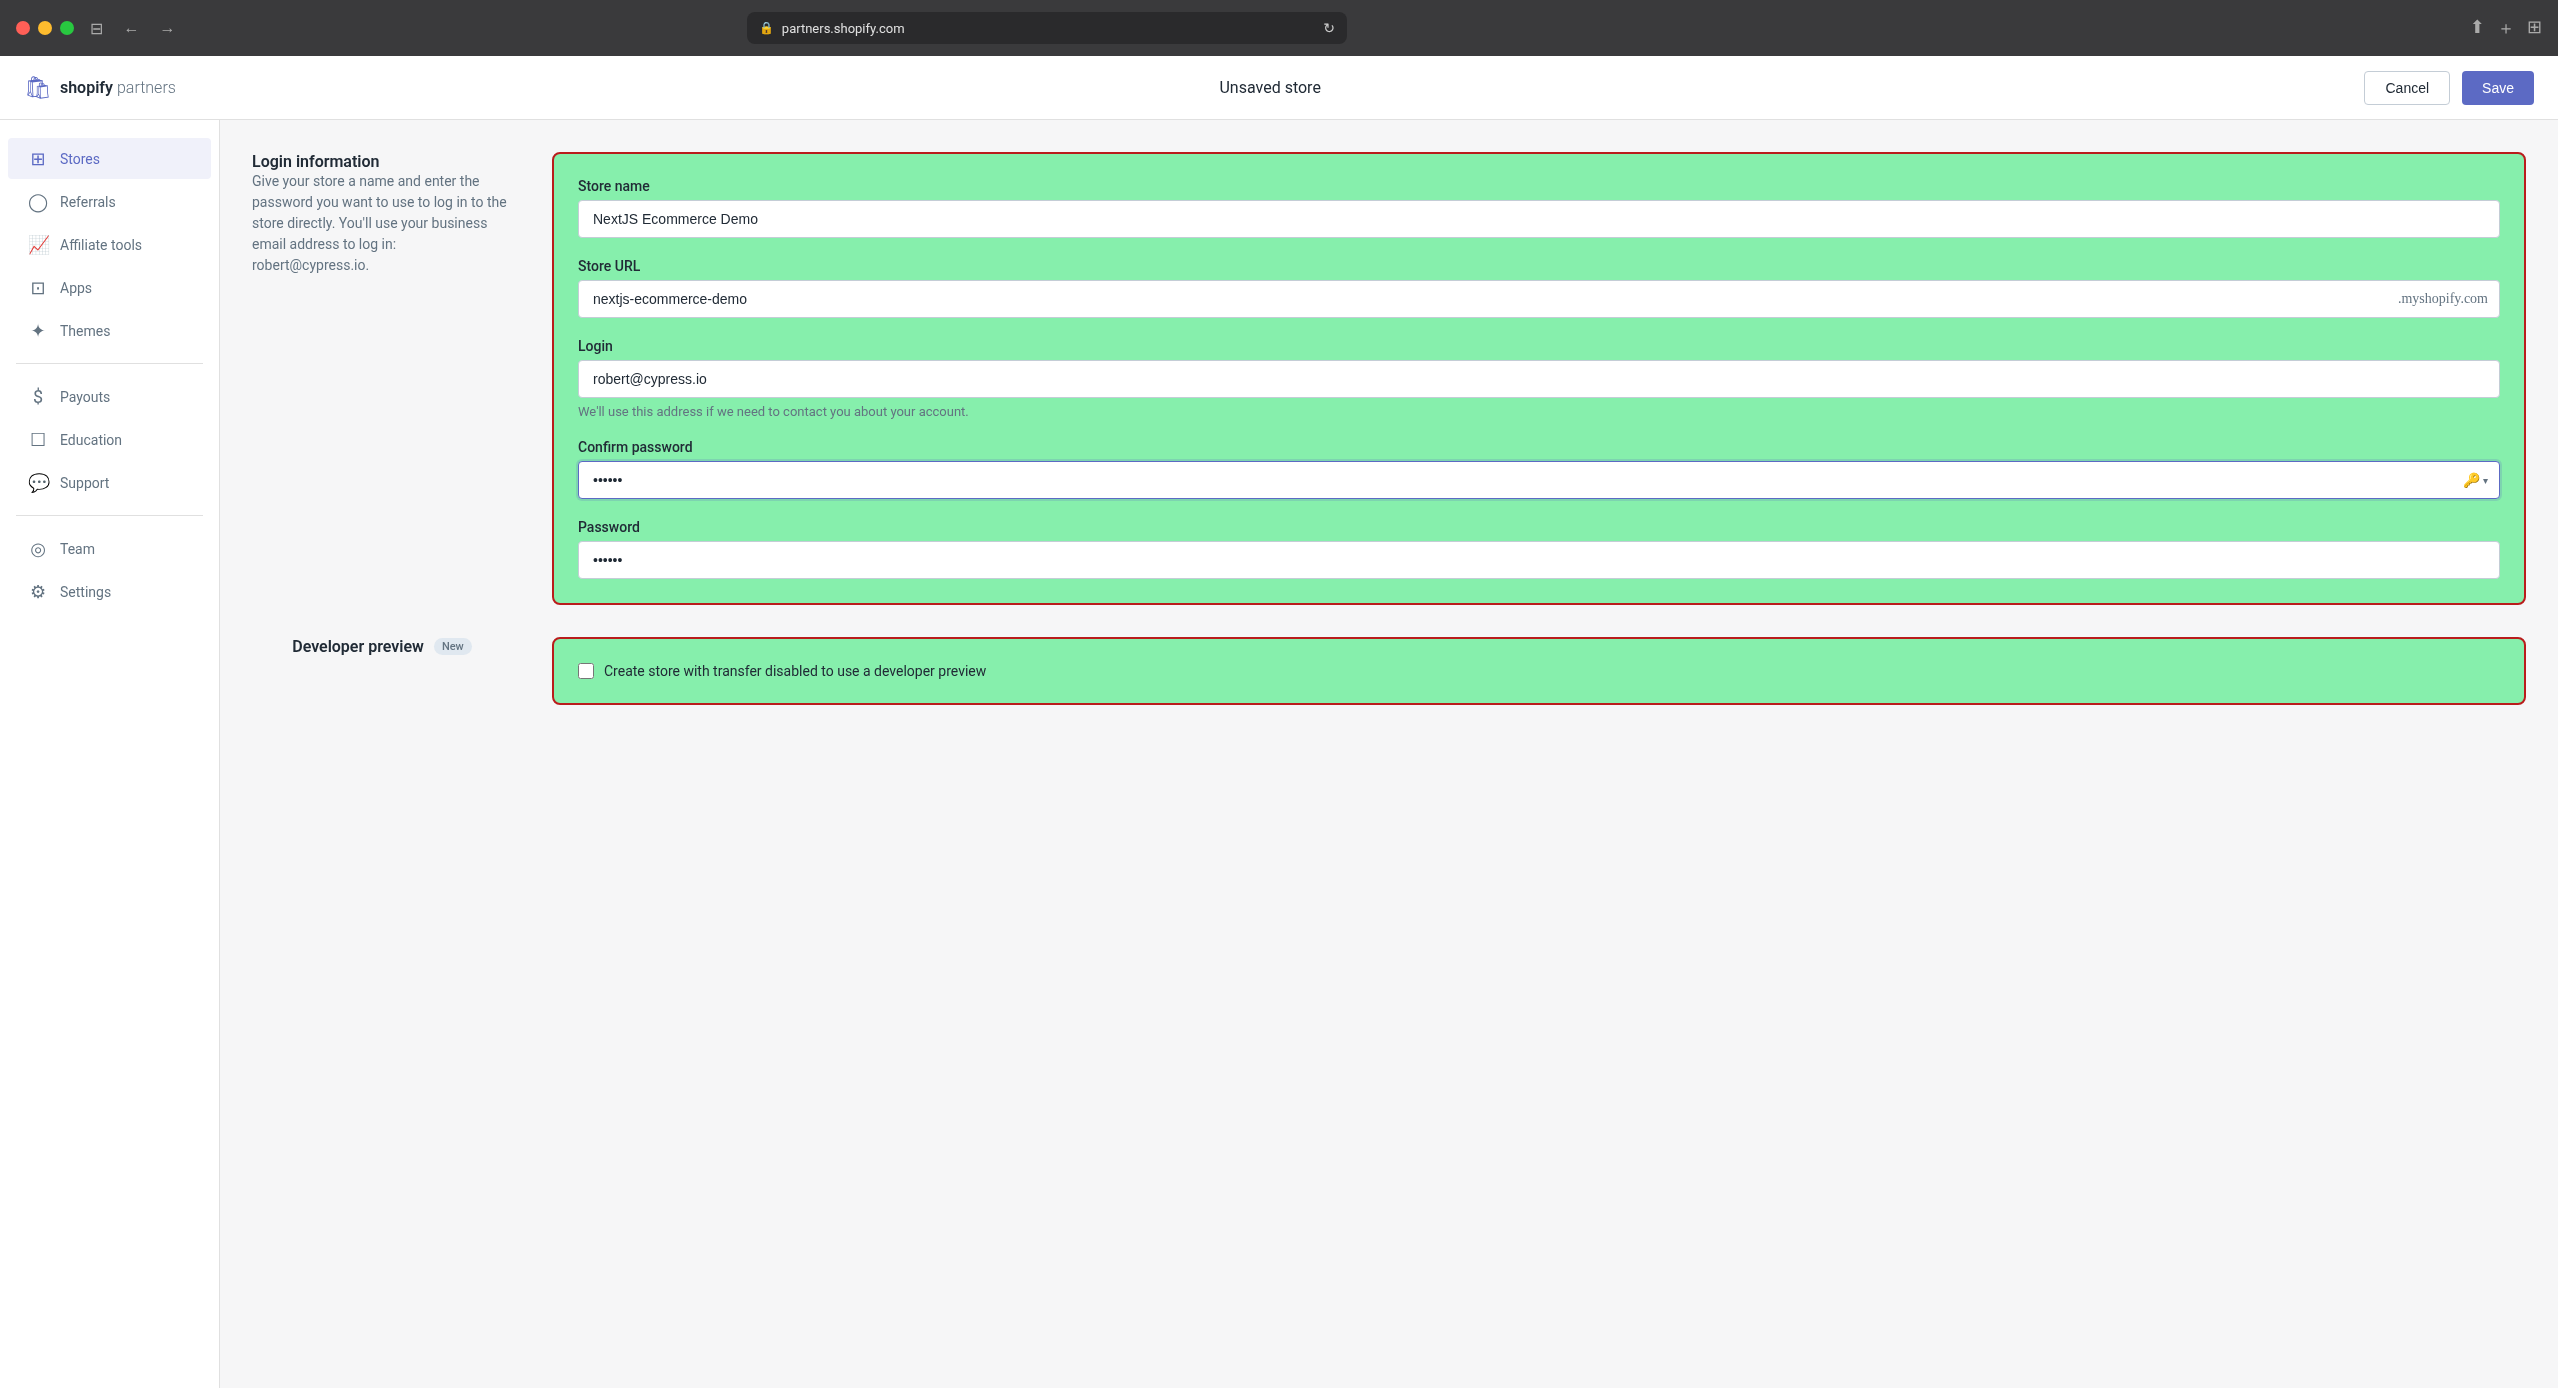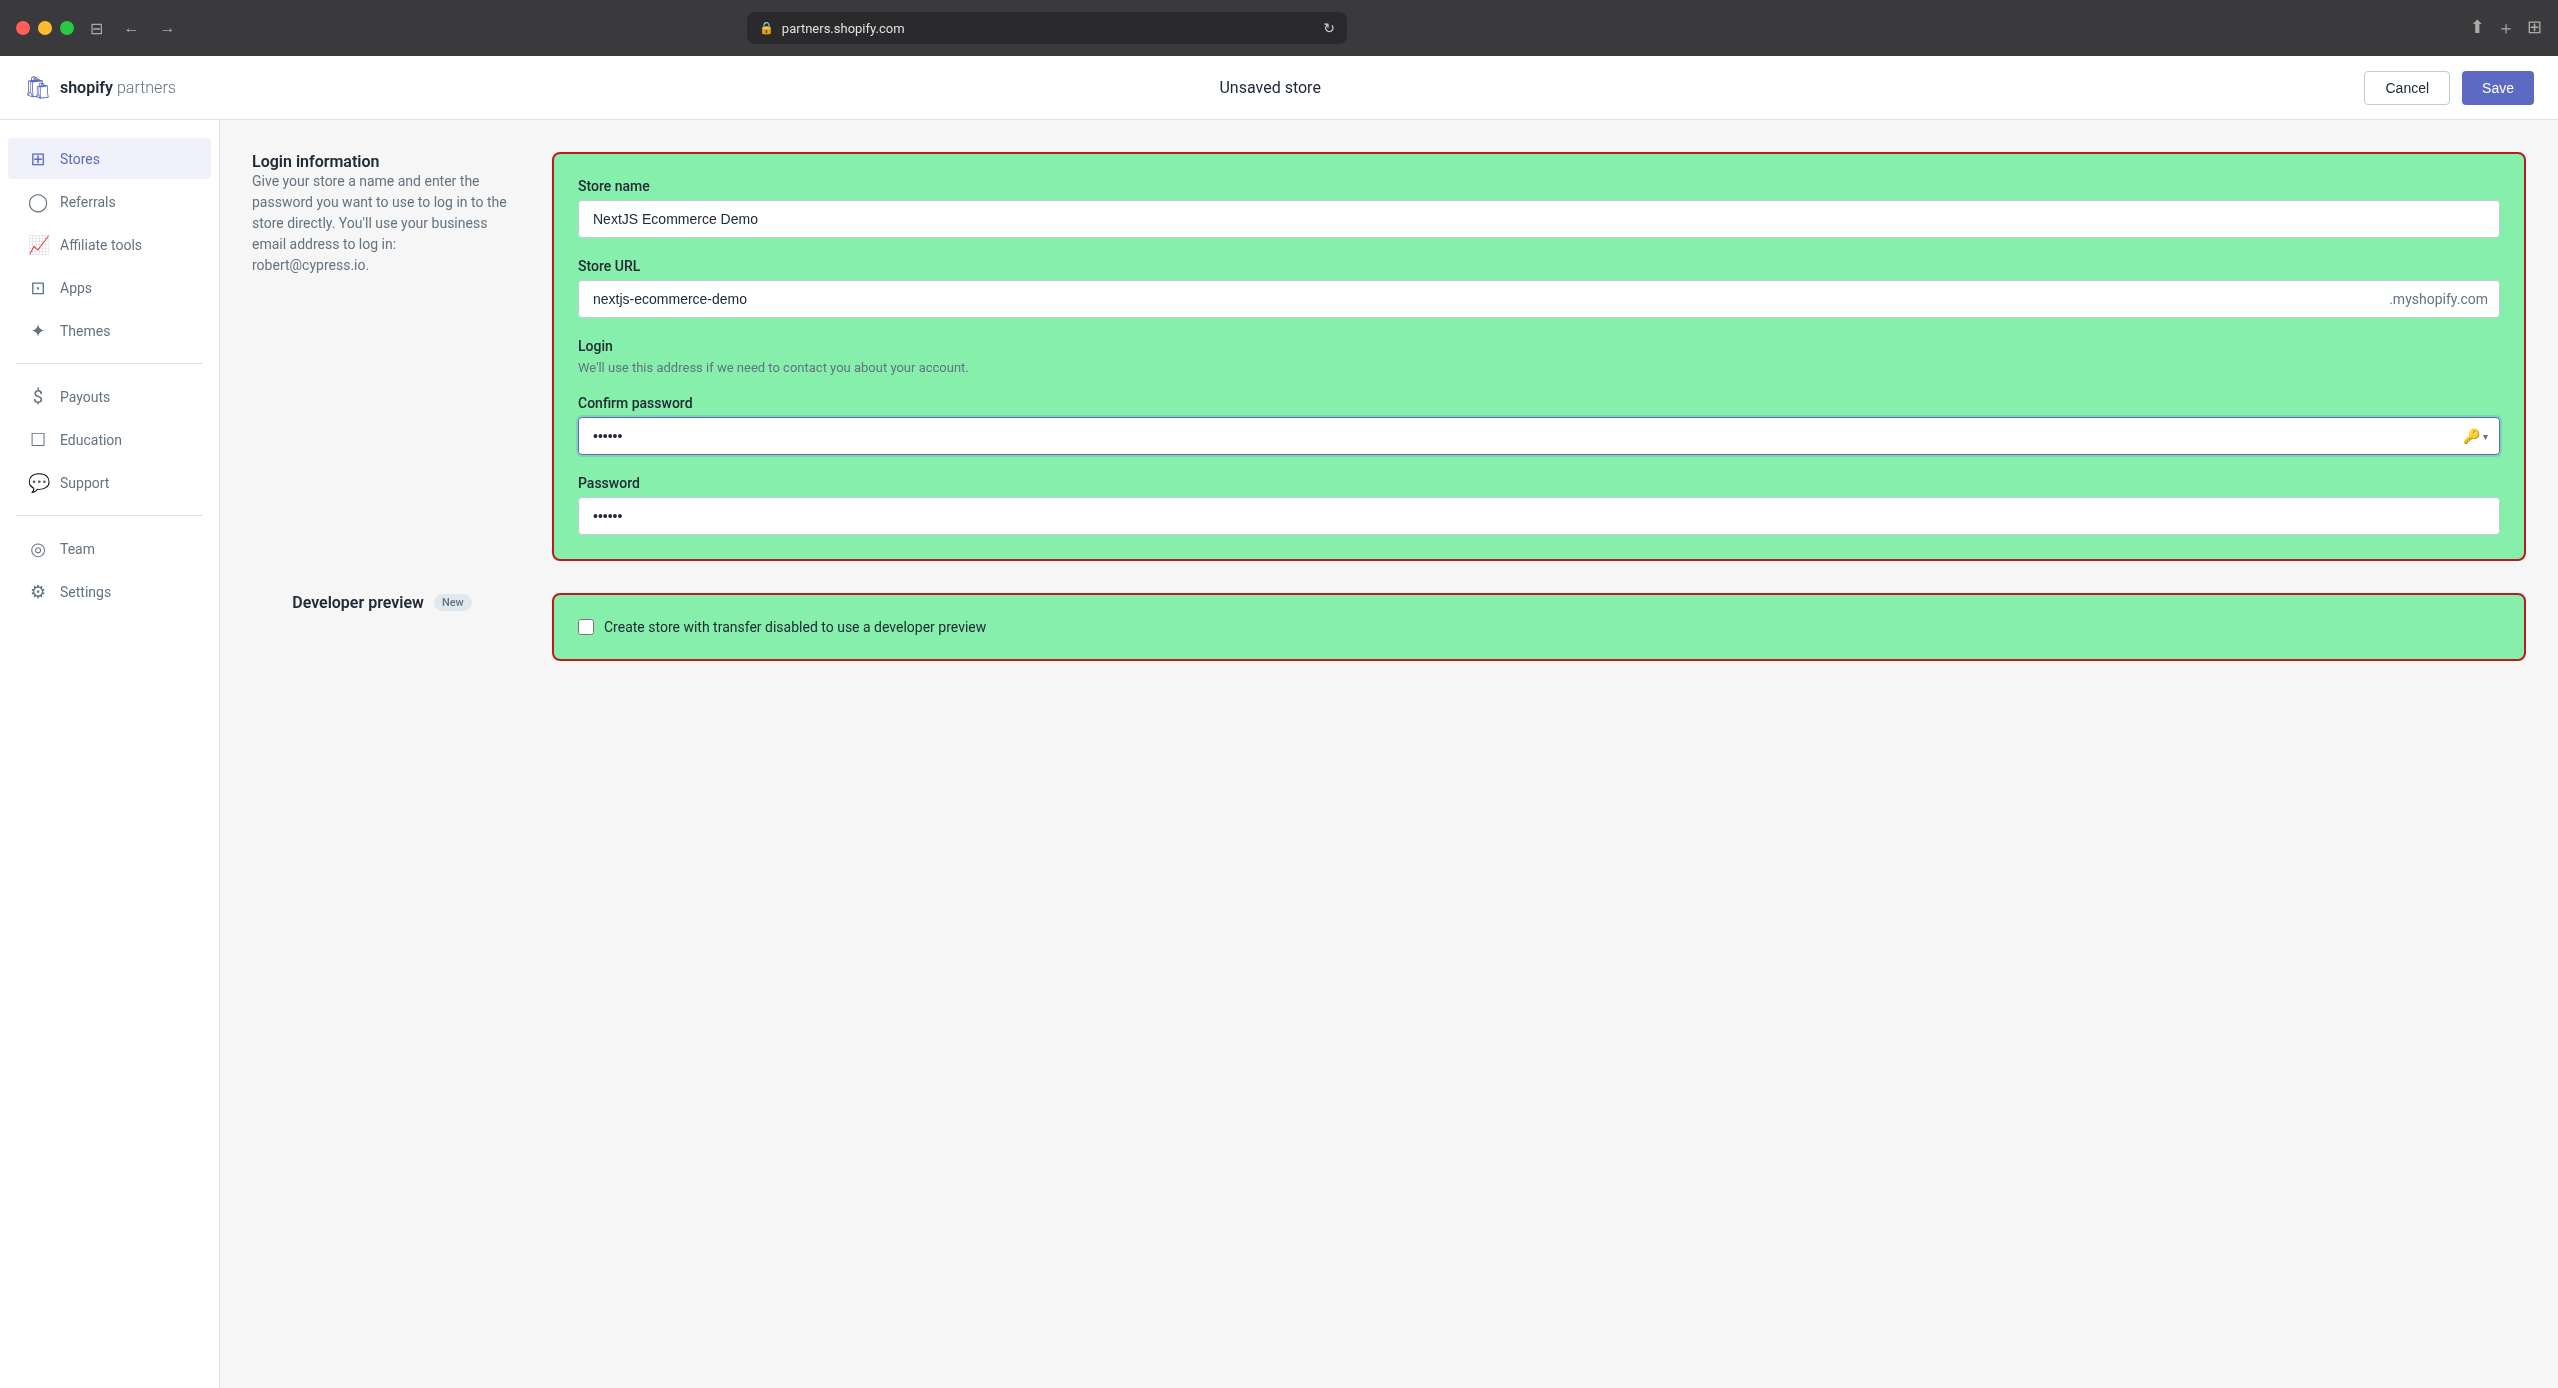--- a/index.html
+++ b/index.html
@@ -167,20 +167,21 @@
     }
     .form-input.active-focus { border-color: #5c6ac4; box-shadow: 0 0 0 2px rgba(92,106,196,0.2); }
     .url-input-wrapper { position: relative; }
     .url-suffix {
       position: absolute;
       right: 12px;
       top: 50%;
       transform: translateY(-50%);
       color: #637381;
       font-size: 14px;
+      font-family: Liberation Serif, serif;
     }
     .form-hint {
       font-size: 13px;
       color: #637381;
       margin-top: 6px;
     }
     .password-wrapper { position: relative; }
     .password-icon {
       position: absolute;
       right: 12px;
@@ -316,20 +317,21 @@
           </div>
           <div class="form-group">
             <label class="form-label">Store URL</label>
             <div class="url-input-wrapper">
               <input class="form-input" type="text" style="padding-right: 140px;" value="nextjs-ecommerce-demo">
               <span class="url-suffix">.myshopify.com</span>
             </div>
           </div>
           <div class="form-group">
             <label class="form-label">Login</label>
+            <input class="form-input" type="email" value="robert@cypress.io" style="">
             <p class="form-hint">We'll use this address if we need to contact you about your account.</p>
           </div>
           <div class="form-group">
             <label class="form-label">Confirm password</label>
             <div class="password-wrapper">
               <input class="form-input active-focus" type="password" value="••••••" style="padding-right: 50px;">
               <span class="password-icon">
                 <span>🔑</span>
                 <span style="font-size:10px;">▾</span>
               </span>

